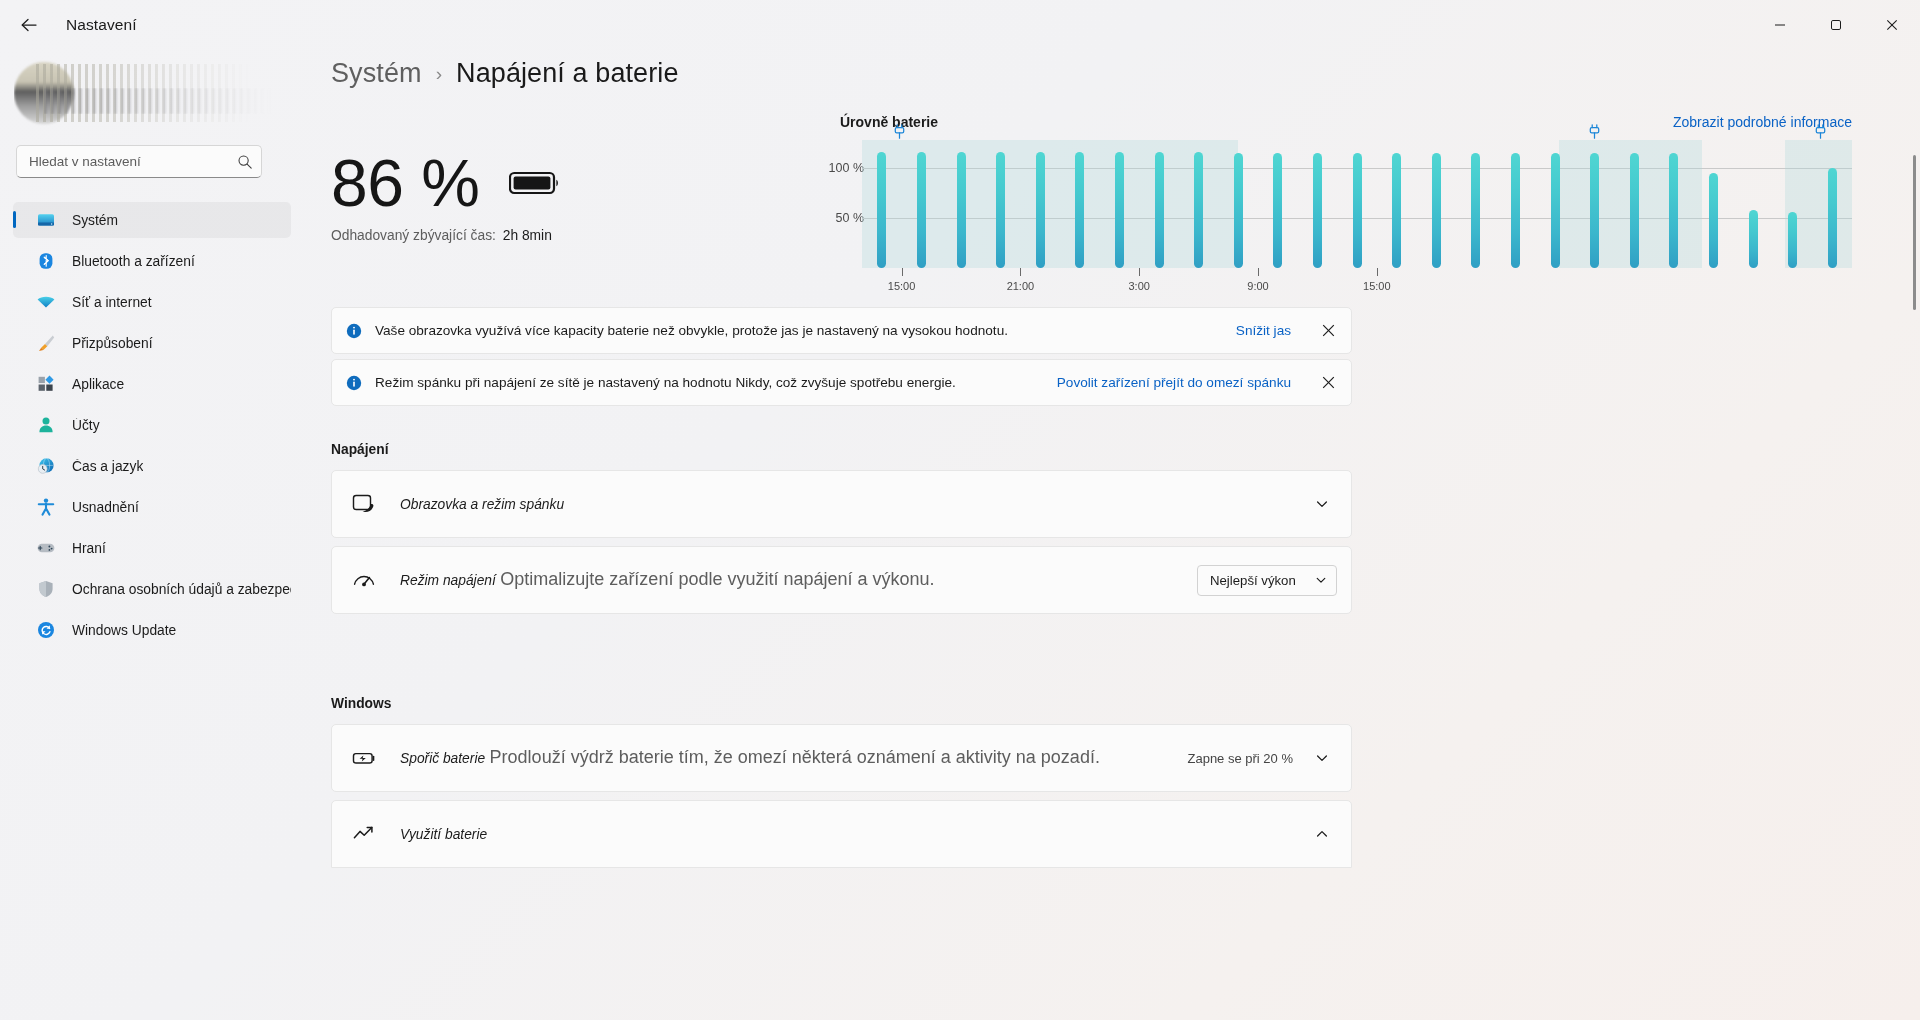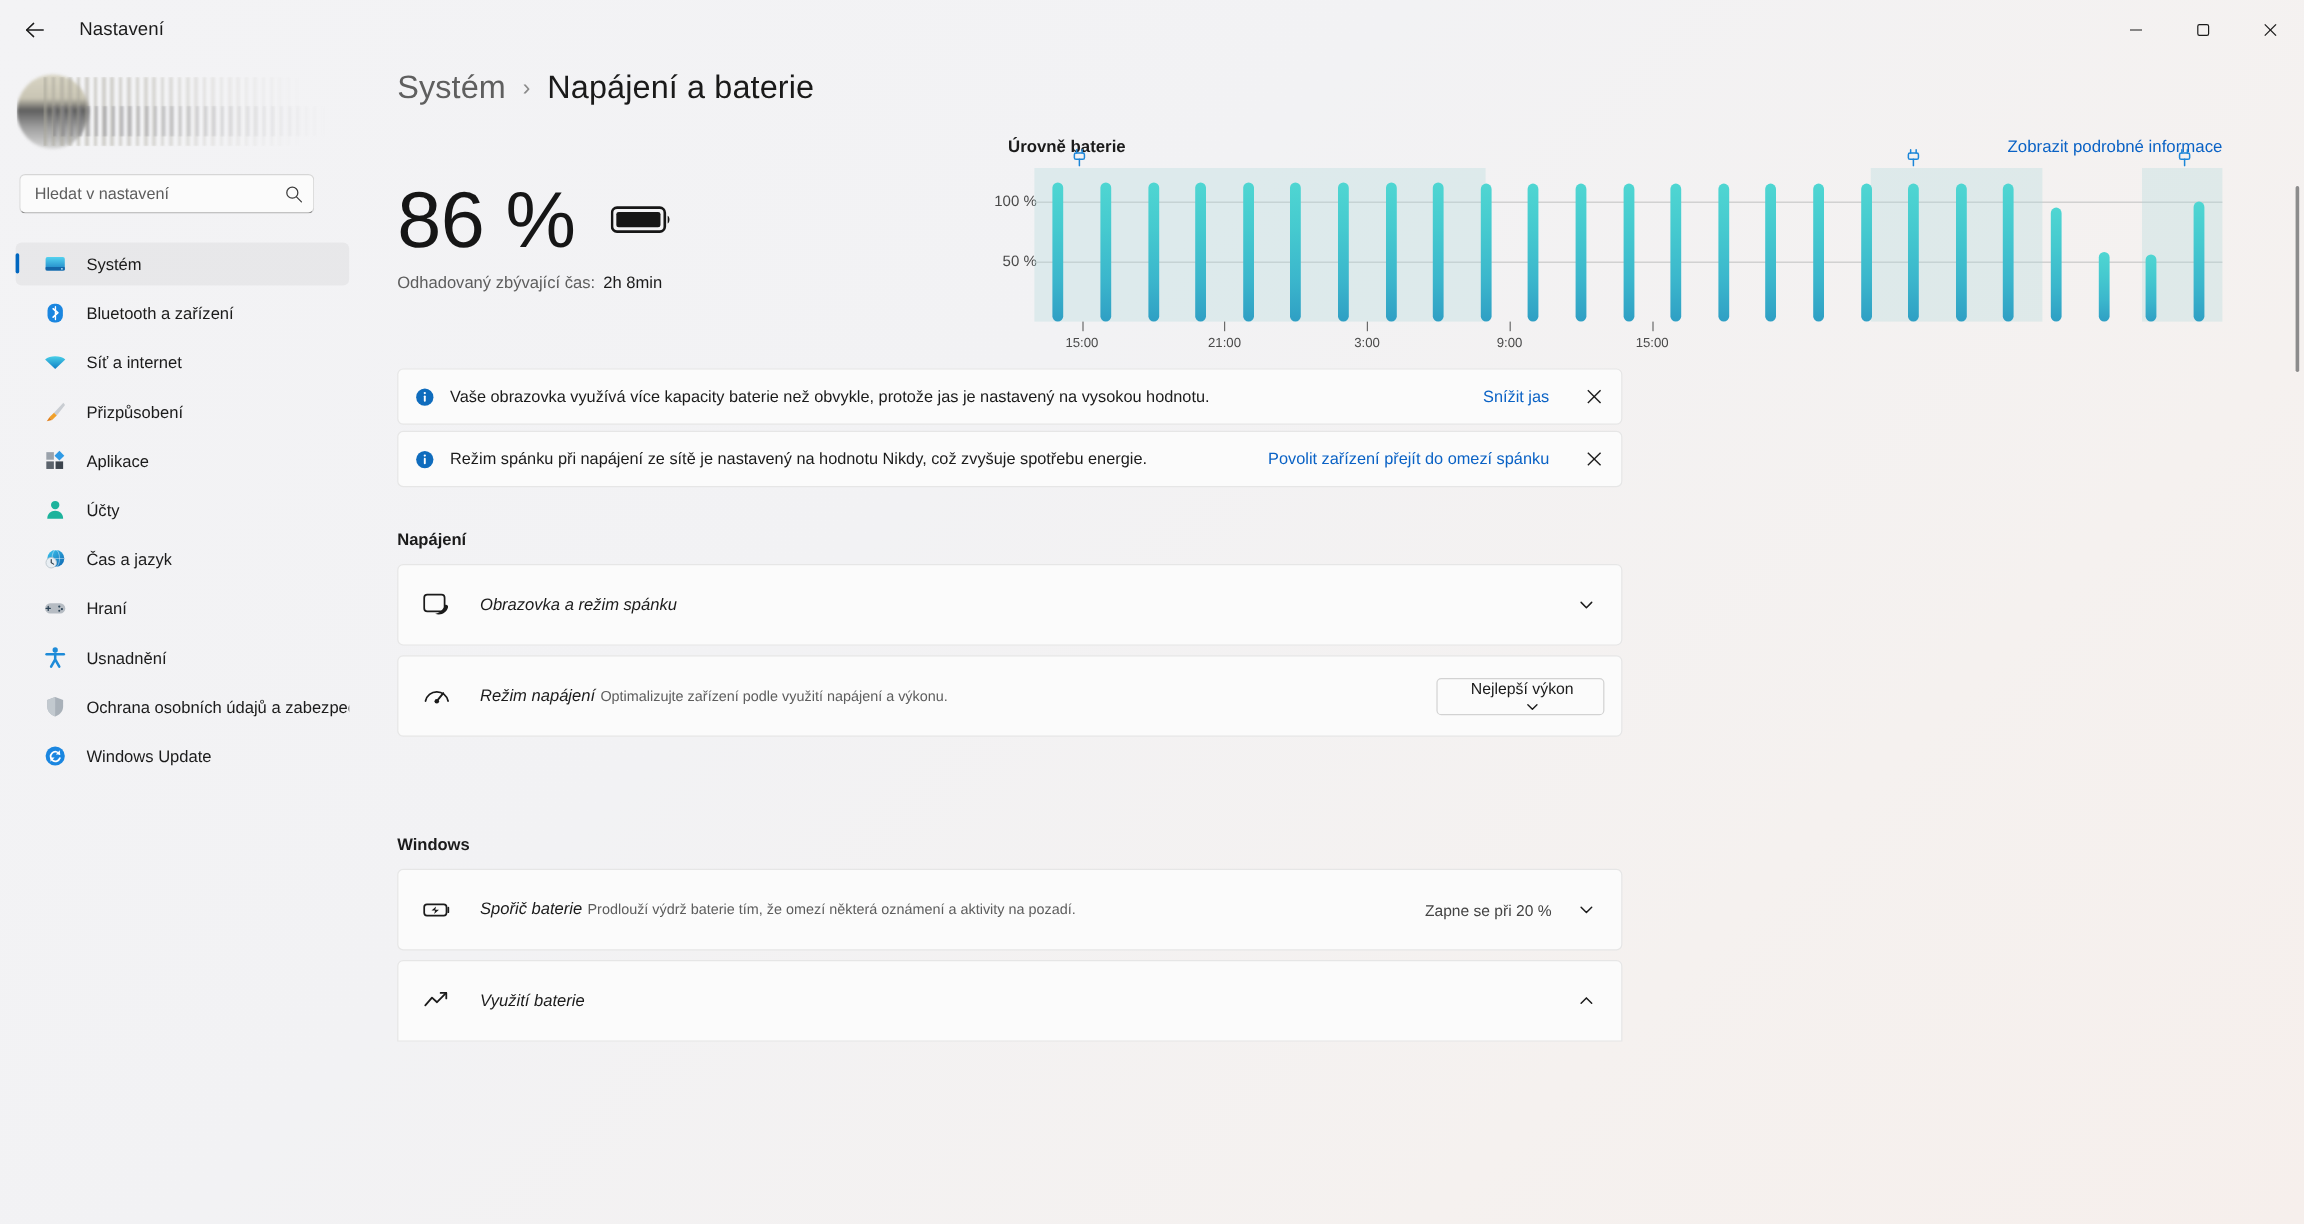--- a/index.html
+++ b/index.html
@@ -424,21 +424,21 @@
     justify-content: center;
   }
   .card-body { flex: 1; min-width: 0; }
   .card-title {
     font-size: 13.8px;
     color: #1b1b1b;
     line-height: 1.3;
     font-style: italic;
   }
   .card-sub {
-    font-size: 12px;
+    font-size: 18px;
     color: #5d5d5d;
     margin-top: 0;
     line-height: 1.3;
   }
   .card-right {
     display: flex;
     align-items: center;
     margin-left: 14px;
   }
   .card-value {
@@ -462,21 +462,20 @@
     background: #fbfbfb;
     border: 1px solid #d2d2d2;
     border-radius: 4px;
     display: flex;
     align-items: center;
     justify-content: space-between;
     padding: 0 9px 0 12px;
     font-size: 13.2px;
     color: #1b1b1b;
     cursor: pointer;
-    flex-direction: column;
   }
 
   
   .scrollbar {
     position: absolute;
     right: 4px;
     top: 105px;
     width: 3px;
     height: 155px;
     background: #8c8c8c;
@@ -632,39 +631,39 @@
             <circle cx="6.7" cy="12.9" r="4.4" fill="#e8eef3" stroke="#b9c3cb" stroke-width="0.7"></circle>
             <path d="M6.7 10.3 L6.7 12.9 L8.7 14.1" fill="none" stroke="#2a3b48" stroke-width="0.95" stroke-linecap="round"></path>
           </svg>
         </span>
         <span class="navlabel">Čas a jazyk</span>
       </div>
 
       <div class="navitem">
         <span class="navicon">
           <svg width="20" height="20" viewBox="0 0 20 20">
+            <circle cx="10" cy="3.6" r="2.2" fill="#1e8bd8"></circle>
+            <path d="M2.8 7.2 L17.2 7.2" stroke="#1e8bd8" stroke-width="2.1" stroke-linecap="round"></path>
+            <path d="M10 6.6 L10 11.4 M10 11.4 L6.6 17.6 M10 11.4 L13.4 17.6" stroke="#1e8bd8" stroke-width="2.1" stroke-linecap="round" fill="none"></path>
+          </svg>
+        </span>
+        <span class="navlabel">Usnadnění</span>
+      </div>
+
+      <div class="navitem">
+        <span class="navicon">
+          <svg width="20" height="20" viewBox="0 0 20 20">
             <rect x="1.6" y="5.7" width="16.8" height="8.6" rx="4.3" fill="#b6bcc3"></rect>
             <path d="M4.2 8.3 L4.2 11.7 M2.5 10 L5.9 10" stroke="#2e4456" stroke-width="1.1" stroke-linecap="round"></path>
             <circle cx="13.4" cy="8.5" r="0.95" fill="#2e4456"></circle>
             <circle cx="15.6" cy="10.6" r="0.95" fill="#2e4456"></circle>
             <circle cx="13.4" cy="11.9" r="0.85" fill="#2e4456"></circle>
           </svg>
         </span>
         <span class="navlabel">Hraní</span>
-      </div>
-
-      <div class="navitem">
-        <span class="navicon">
-          <svg width="20" height="20" viewBox="0 0 20 20">
-            <circle cx="10" cy="3.6" r="2.2" fill="#1e8bd8"></circle>
-            <path d="M2.8 7.2 L17.2 7.2" stroke="#1e8bd8" stroke-width="2.1" stroke-linecap="round"></path>
-            <path d="M10 6.6 L10 11.4 M10 11.4 L6.6 17.6 M10 11.4 L13.4 17.6" stroke="#1e8bd8" stroke-width="2.1" stroke-linecap="round" fill="none"></path>
-          </svg>
-        </span>
-        <span class="navlabel">Usnadnění</span>
       </div>
 
       <div class="navitem">
         <span class="navicon">
           <svg width="20" height="20" viewBox="0 0 20 20">
             <path d="M10 1.9 L16.6 4.3 L16.6 9.7 C16.6 13.9 13.6 16.7 10 18.1 C6.4 16.7 3.4 13.9 3.4 9.7 L3.4 4.3 Z" fill="#a9b1b9"></path>
             <path d="M10 1.9 L10 18.1 C6.4 16.7 3.4 13.9 3.4 9.7 L3.4 4.3 Z" fill="#c2c9cf"></path>
           </svg>
         </span>
         <span class="navlabel">Ochrana osobních údajů a zabezpečení</span>

